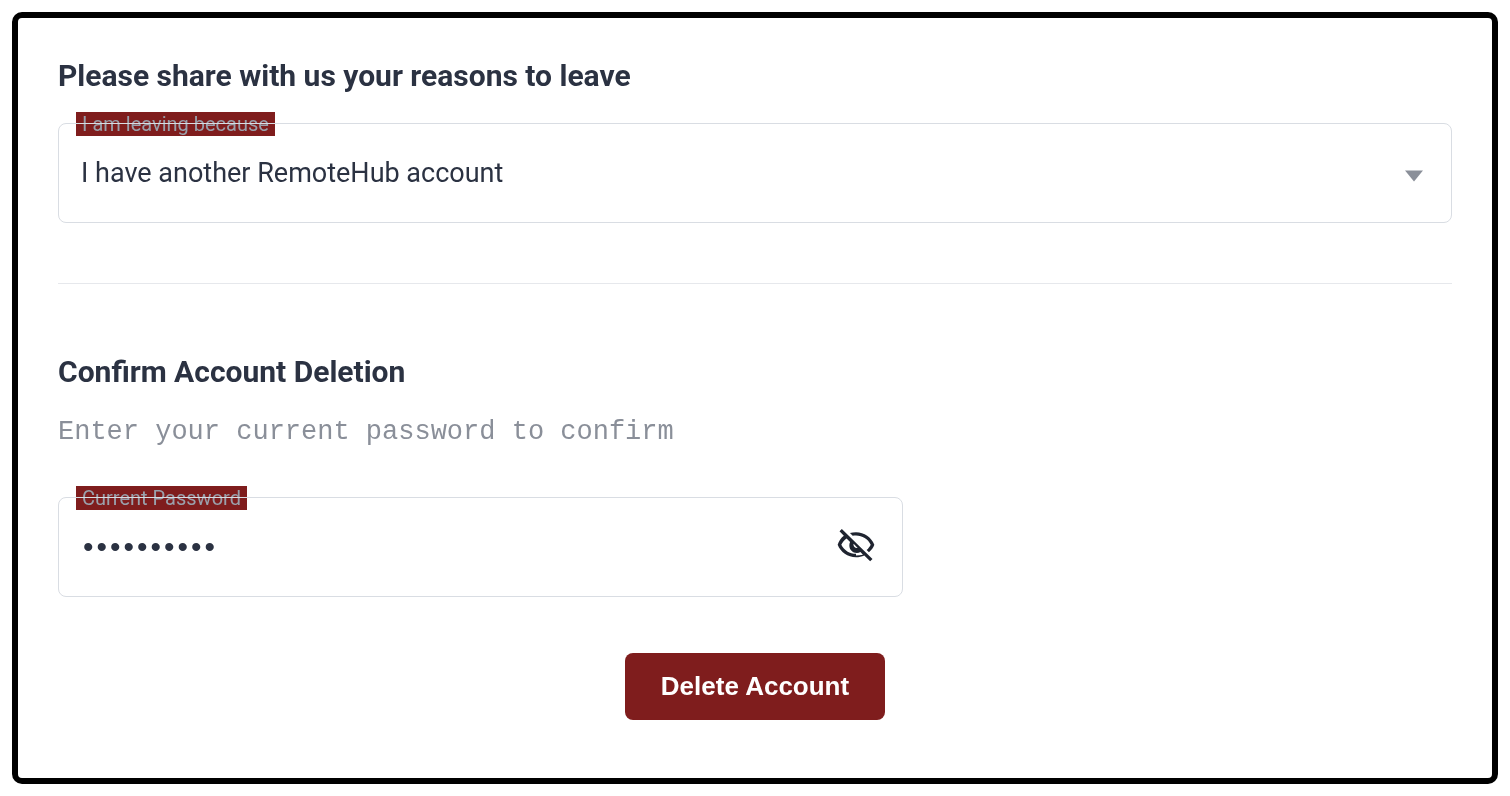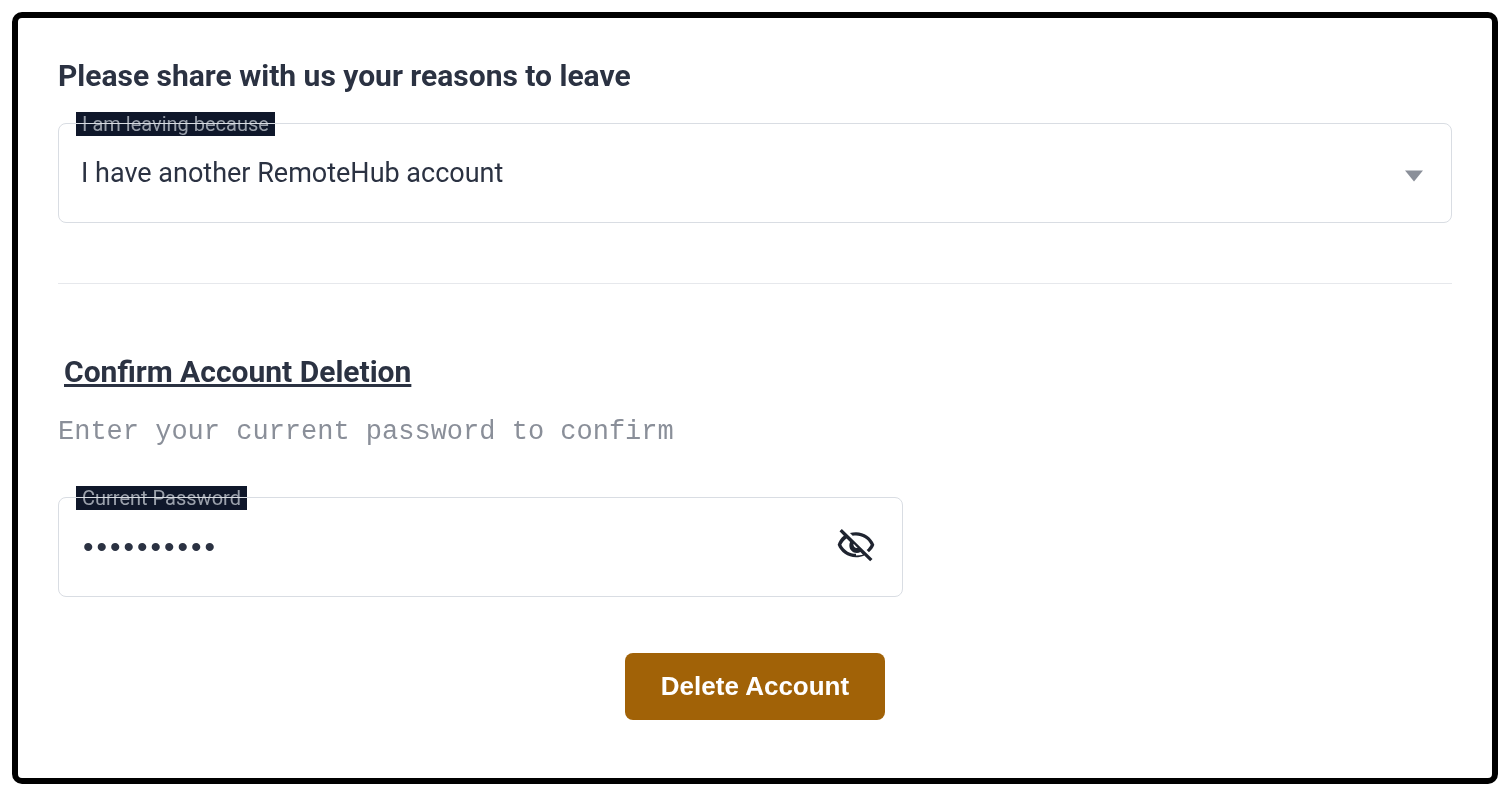--- a/index.html
+++ b/index.html
@@ -25,21 +25,21 @@
     margin: 0 0 30px 0;
   }
   .field-wrap {
     position: relative;
     margin-bottom: 20px;
   }
   .float-label {
     position: absolute;
     top: -11px;
     left: 18px;
-    background: #0f172a;
+    background: #7f1d1d;
     padding: 0 6px;
     font-size: 20px;
     color: #9aa0ab;
     font-weight: 400;
   }
   .select-box {
     width: 100%;
     height: 100px;
     border: 1px solid #d9dde3;
     border-radius: 8px;
@@ -60,22 +60,21 @@
   }
   .divider {
     border: none;
     border-top: 1px solid #e6e8ec;
     margin: 60px 0 70px 0;
   }
   .confirm-title {
     font-size: 30px;
     font-weight: 700;
     color: #2b3242;
-    margin: 0 0 28px 6px;
-    text-decoration: underline;
+    margin: 0 0 28px 0;
   }
   .confirm-sub {
     font-size: 27px;
     color: #8a8f99;
     margin: 0 0 50px 0;
     font-weight: 400;
     font-family: Liberation Mono, monospace;
   }
   .pw-wrap {
     position: relative;
@@ -108,21 +107,21 @@
     transform: translateY(-50%);
     background: none;
     border: none;
     padding: 4px;
     cursor: pointer;
     color: #1f2430;
   }
   .delete-btn {
     display: block;
     margin: 0 auto;
-    background: #a16207;
+    background: #7f1d1d;
     color: #fff;
     font-size: 26px;
     font-weight: 600;
     border: none;
     border-radius: 8px;
     padding: 18px 36px;
     cursor: pointer;
   }
 </style>
 </head>

